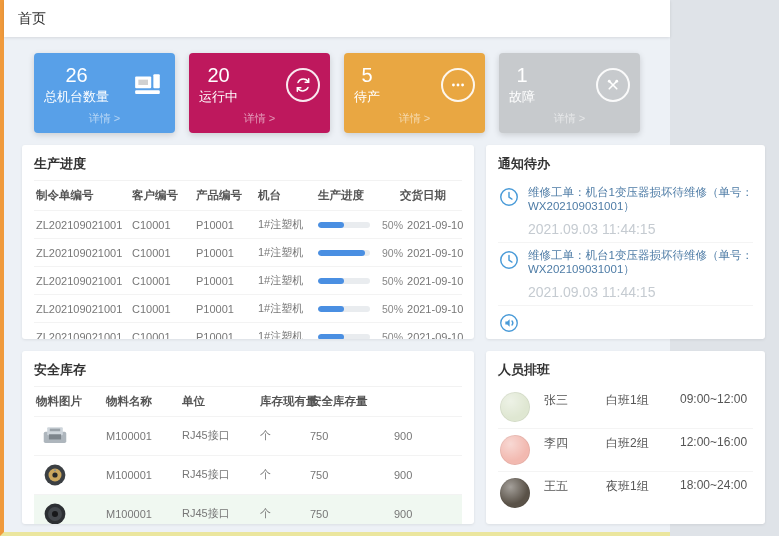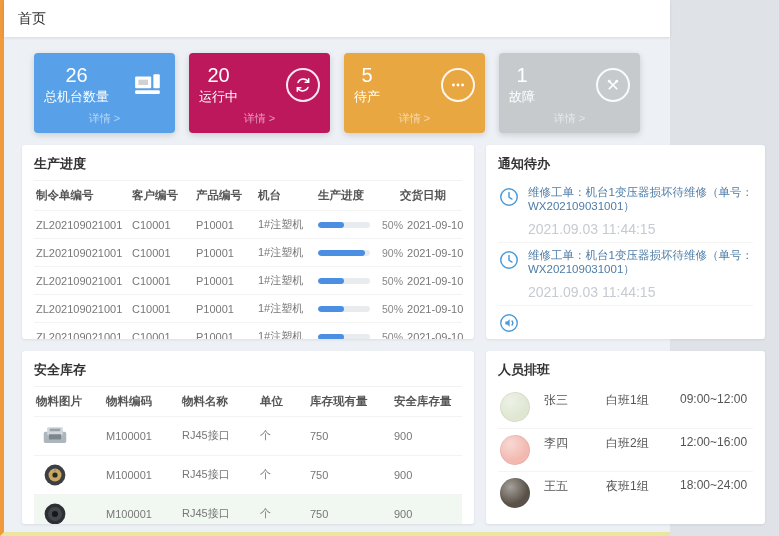--- a/index.html
+++ b/index.html
@@ -212,21 +212,20 @@
                 <span class="pct">50%</span>
               </div>
               <div class="td">2021-09-10</div>
             </div>
           </div>
       </div>
       <div class="panel p-bottom grid-inv">
         <div class="panel-title">安全库存</div>
         <div class="thead">
             <div class="th">物料图片</div>
-            <div class="th">物料编码</div>
             <div class="th">物料名称</div>
             <div class="th">单位</div>
             <div class="th">库存现有量</div>
             <div class="th">安全库存量</div>
           </div>
         <div>
             <div class="tr">
               <div class="td">
                 <span class="thumb">
                   <svg viewBox="0 0 40 30">

